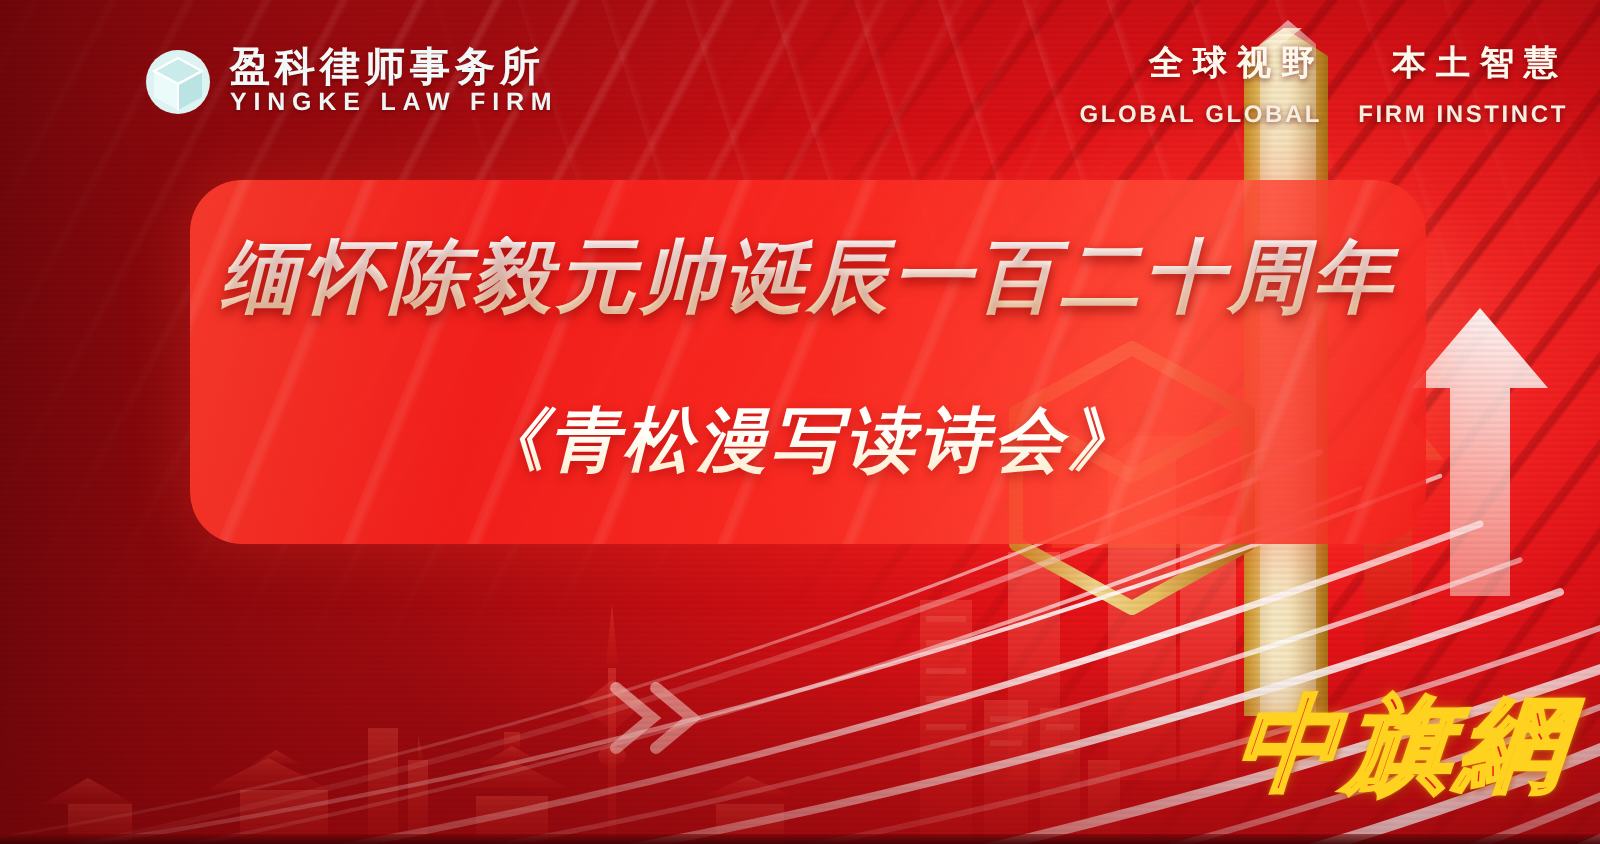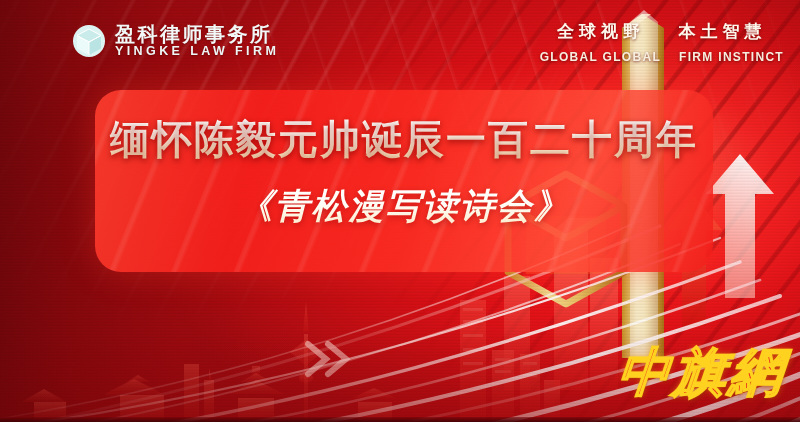--- a/index.html
+++ b/index.html
@@ -134,23 +134,24 @@
     letter-spacing: 2px;
     line-height: 1.08;
     background: linear-gradient(180deg, #ffffff 0%, #fff8ea 42%, #fbe9c9 72%, #f6dcb0 100%);
     -webkit-background-clip: text;
     background-clip: text;
     color: transparent;
     -webkit-text-fill-color: transparent;
     text-shadow: 0 2px 5px rgba(120,0,0,0.30);
     filter: drop-shadow(0 2px 3px rgba(130,0,4,0.45));
     white-space: nowrap;
+    font-style: italic;
   }
   .sub-title {
-    margin-top: 22px;
+    margin-top: 36px;
     font-size: 35px;
     font-weight: 700;
     font-style: italic;
     letter-spacing: 2px;
     background: linear-gradient(180deg, #ffffff 0%, #fffdf6 45%, #fdf0d8 78%, #f8e3bd 100%);
     -webkit-background-clip: text;
     background-clip: text;
     color: transparent;
     -webkit-text-fill-color: transparent;
     filter: drop-shadow(0 2px 3px rgba(130,0,4,0.45));
@@ -172,21 +173,21 @@
   .logo-en {
     margin-top: 1px;
     font-size: 12.5px; font-weight: 700; letter-spacing: 3.4px;
     color: #eef6f5;
     text-shadow: 0 1px 2px rgba(90,0,2,0.6);
   }
 
   
   .slogan-block {
     position: absolute; right: 16px; top: 20px;
-    text-align: center;
+    text-align: right;
   }
   .slogan-cn {
     font-size: 17px; font-weight: 700; letter-spacing: 5px;
     color: #fdf7ec;
     text-shadow: 0 1px 3px rgba(90,0,2,0.65);
     white-space: nowrap;
   }
   .slogan-cn .gap { display: inline-block; width: 14px; }
   .slogan-en {
     margin-top: 7px;

